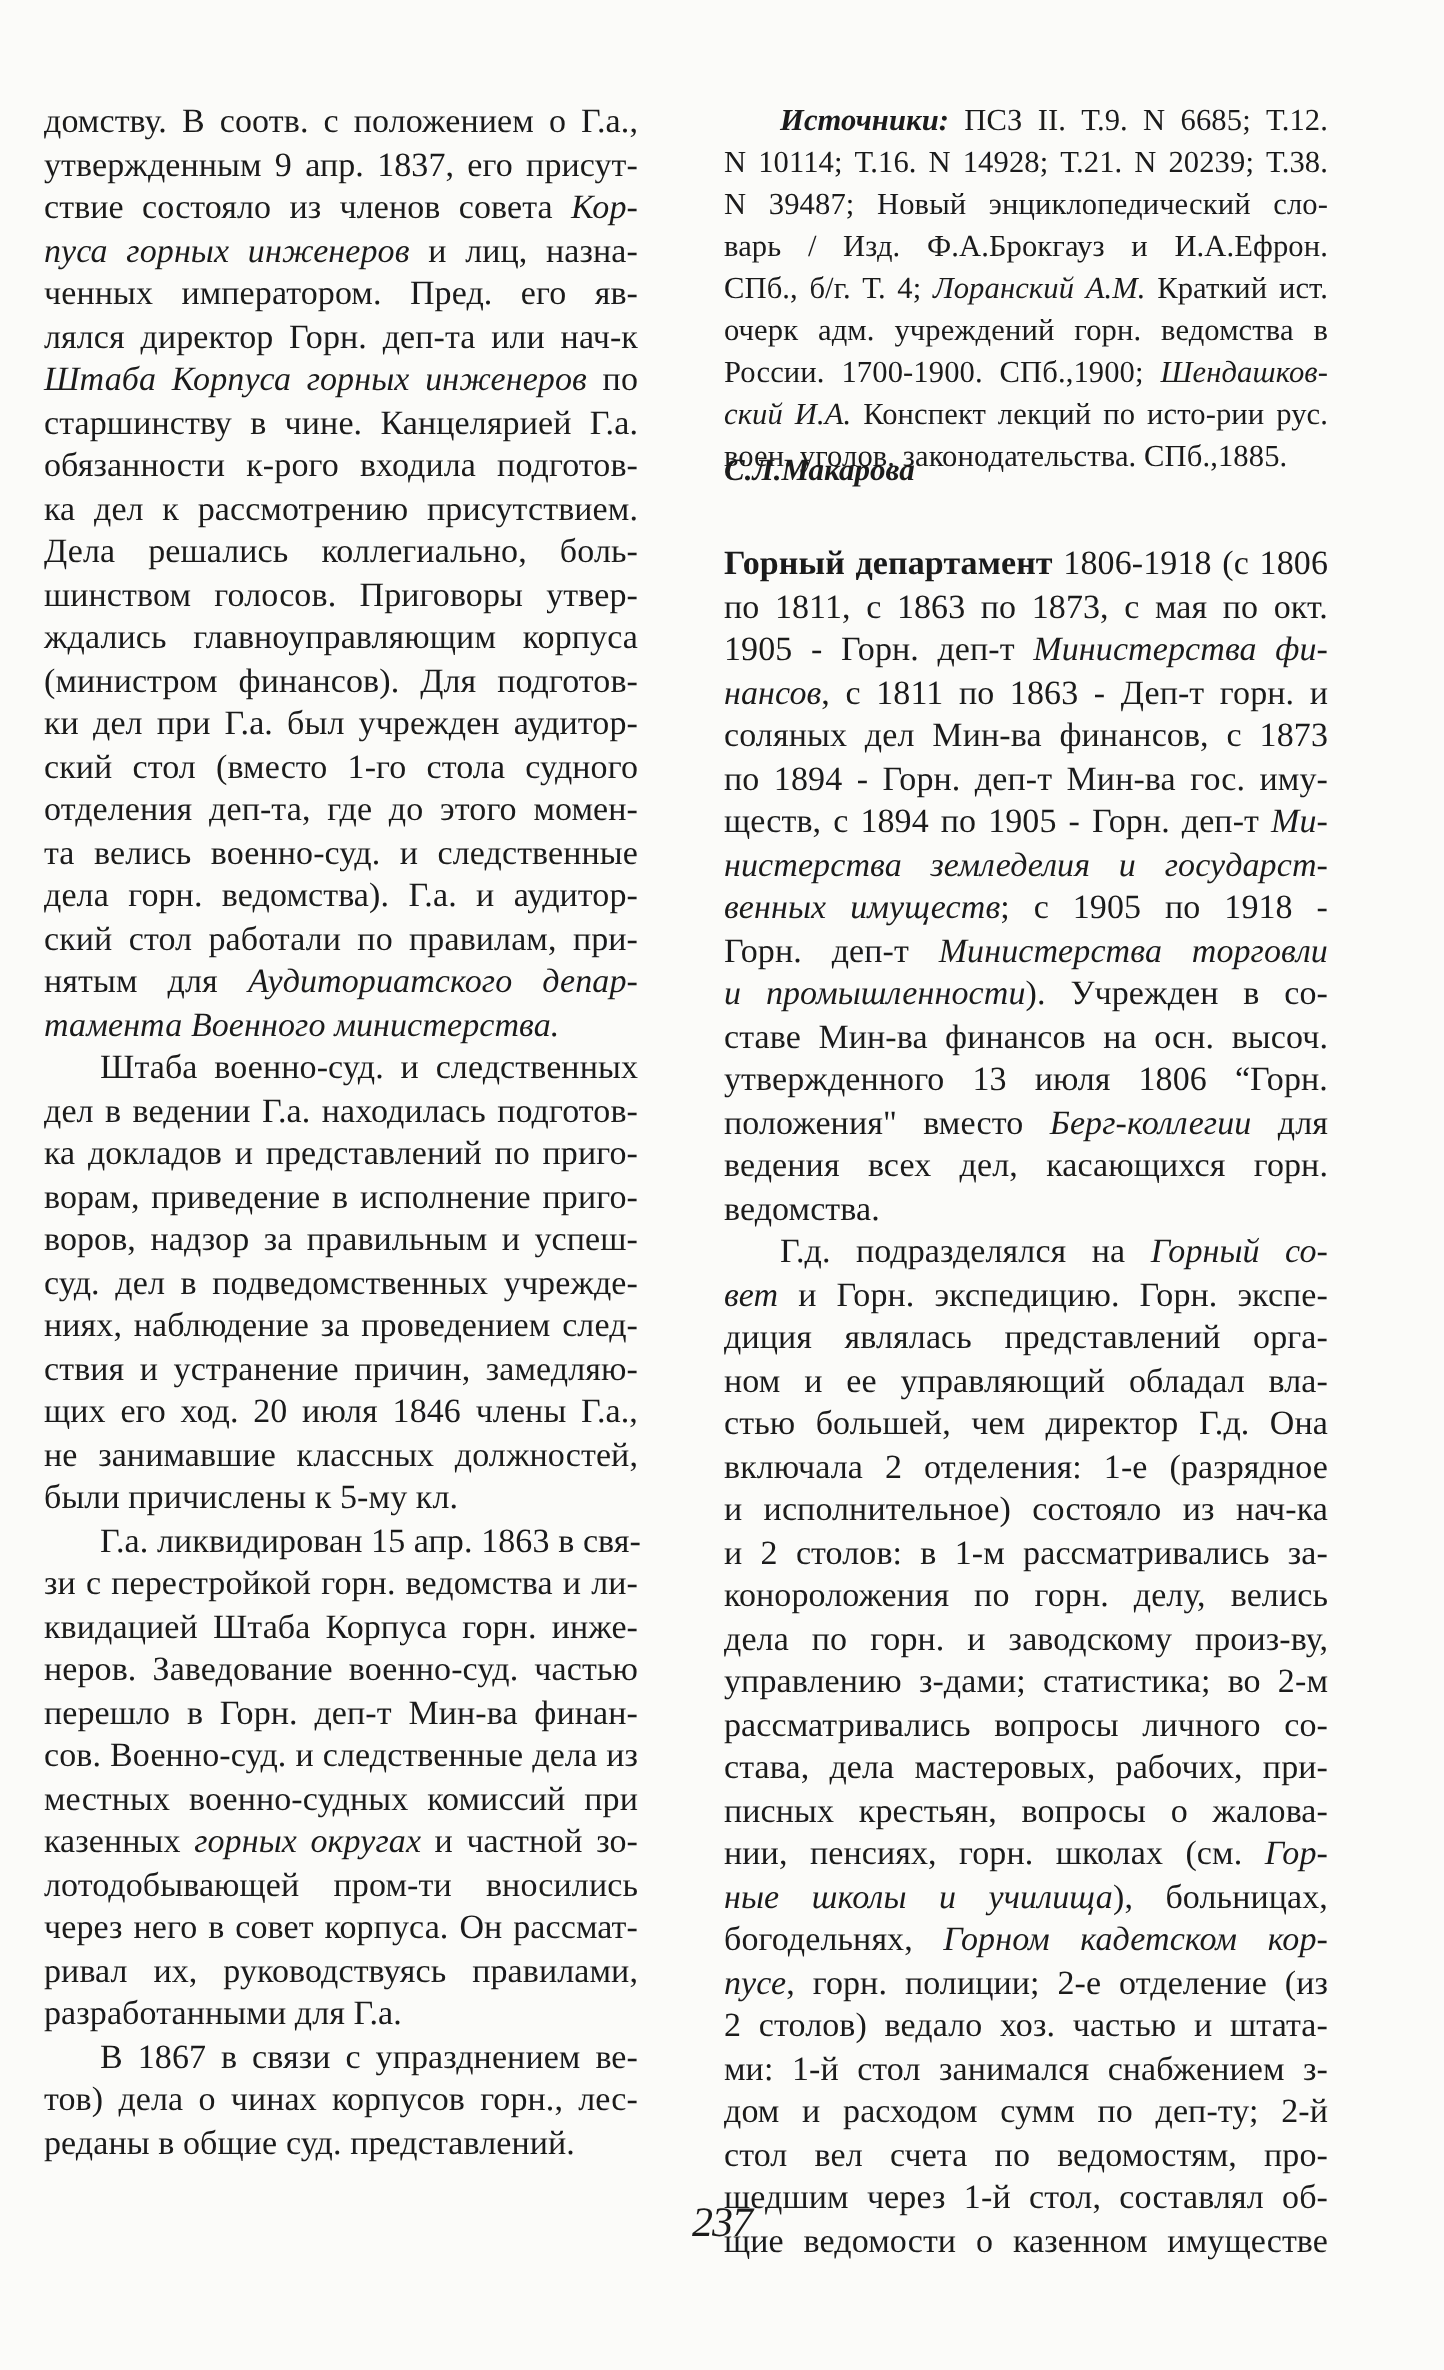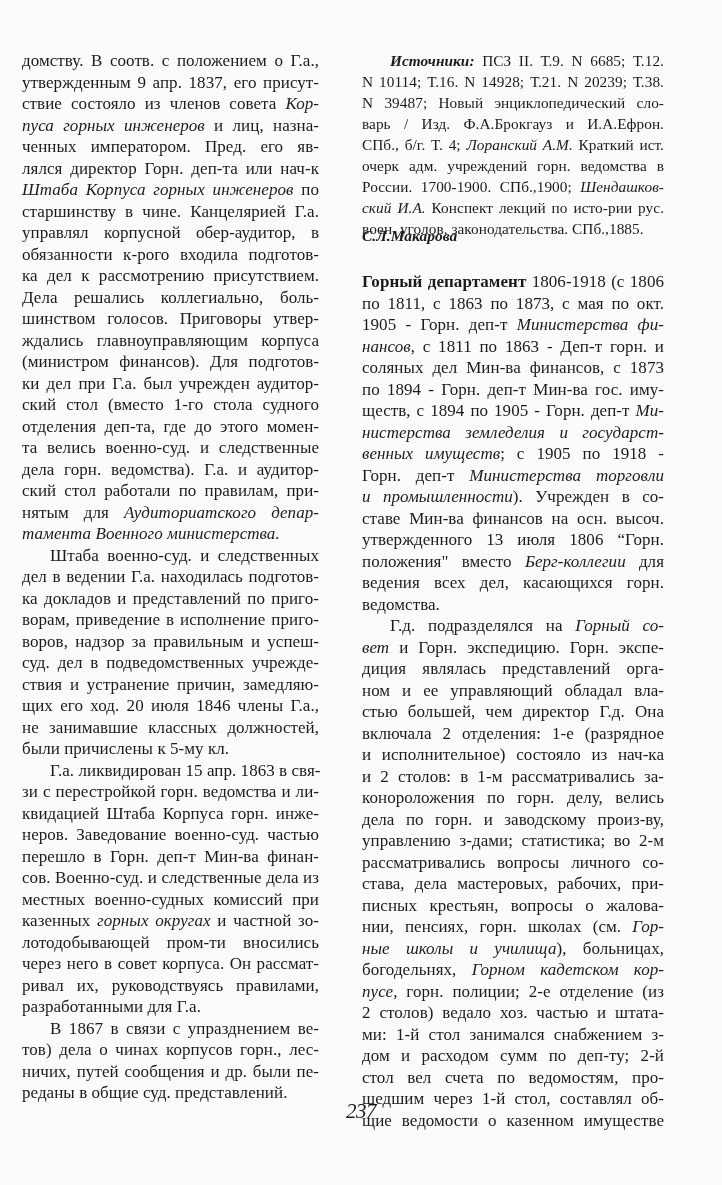--- a/index.html
+++ b/index.html
@@ -64,60 +64,59 @@
 <div>
   <div class="col col-left" id="left-col">
       <span class="ln"><span>домству. В соотв. с положением о Г.а.,</span></span>
       <span class="ln"><span>утвержденным 9 апр. 1837, его присут-</span></span>
       <span class="ln"><span>ствие состояло из членов совета </span><i>Кор-</i></span>
       <span class="ln"><i>пуса горных инженеров</i><span> и лиц, назна-</span></span>
       <span class="ln"><span>ченных императором. Пред. его яв-</span></span>
       <span class="ln"><span>лялся директор Горн. деп-та или нач-к</span></span>
       <span class="ln"><i>Штаба Корпуса горных инженеров</i><span> по</span></span>
       <span class="ln"><span>старшинству в чине. Канцелярией Г.а.</span></span>
-      <span class="ln"><span>управлял корпусной обер-аудитор, в</span></span>
       <span class="ln"><span>обязанности к-рого входила подготов-</span></span>
       <span class="ln"><span>ка дел к рассмотрению присутствием.</span></span>
       <span class="ln"><span>Дела решались коллегиально, боль-</span></span>
       <span class="ln"><span>шинством голосов. Приговоры утвер-</span></span>
       <span class="ln"><span>ждались главноуправляющим корпуса</span></span>
       <span class="ln"><span>(министром финансов). Для подготов-</span></span>
       <span class="ln"><span>ки дел при Г.а. был учрежден аудитор-</span></span>
       <span class="ln"><span>ский стол (вместо 1-го стола судного</span></span>
       <span class="ln"><span>отделения деп-та, где до этого момен-</span></span>
       <span class="ln"><span>та велись военно-суд. и следственные</span></span>
       <span class="ln"><span>дела горн. ведомства). Г.а. и аудитор-</span></span>
       <span class="ln"><span>ский стол работали по правилам, при-</span></span>
       <span class="ln"><span>нятым для </span><i>Аудиториатского депар-</i></span>
       <span class="ln last"><i>тамента Военного министерства.</i></span>
       <span class="ln indent"><span>Штаба военно-суд. и следственных</span></span>
       <span class="ln"><span>дел в ведении Г.а. находилась подготов-</span></span>
       <span class="ln"><span>ка докладов и представлений по приго-</span></span>
       <span class="ln"><span>ворам, приведение в исполнение приго-</span></span>
       <span class="ln"><span>воров, надзор за правильным и успеш-</span></span>
       <span class="ln"><span>суд. дел в подведомственных учрежде-</span></span>
+      <span class="ln"><span>ниях, наблюдение за проведением след-</span></span>
       <span class="ln"><span>ствия и устранение причин, замедляю-</span></span>
       <span class="ln"><span>щих его ход. 20 июля 1846 члены Г.а.,</span></span>
       <span class="ln"><span>не занимавшие классных должностей,</span></span>
       <span class="ln last"><span>были причислены к 5-му кл.</span></span>
       <span class="ln indent"><span>Г.а. ликвидирован 15 апр. 1863 в свя-</span></span>
       <span class="ln"><span>зи с перестройкой горн. ведомства и ли-</span></span>
       <span class="ln"><span>квидацией Штаба Корпуса горн. инже-</span></span>
       <span class="ln"><span>неров. Заведование военно-суд. частью</span></span>
       <span class="ln"><span>перешло в Горн. деп-т Мин-ва финан-</span></span>
       <span class="ln"><span>сов. Военно-суд. и следственные дела из</span></span>
       <span class="ln"><span>местных военно-судных комиссий при</span></span>
       <span class="ln"><span>казенных </span><i>горных округах</i><span> и частной зо-</span></span>
       <span class="ln"><span>лотодобывающей пром-ти вносились</span></span>
       <span class="ln"><span>через него в совет корпуса. Он рассмат-</span></span>
       <span class="ln"><span>ривал их, руководствуясь правилами,</span></span>
       <span class="ln last"><span>разработанными для Г.а.</span></span>
       <span class="ln indent"><span>В 1867 в связи с упразднением ве-</span></span>
       <span class="ln"><span>тов) дела о чинах корпусов горн., лес-</span></span>
-      <span class="ln"><span>ничих, путей сообщения и др. были пе-</span></span>
       <span class="ln last"><span>реданы в общие суд. представлений.</span></span>
     </div>
 
   <div class="col col-right sources" id="sources-col">
       <span class="ln indent"><i style="font-style: italic; font-weight: bold;">Источники:</i><span> ПСЗ II. Т.9. N 6685; Т.12.</span></span>
       <span class="ln"><span>N 10114; Т.16. N 14928; Т.21. N 20239; Т.38.</span></span>
       <span class="ln"><span>N 39487; Новый энциклопедический сло-</span></span>
       <span class="ln"><span>варь / Изд. Ф.А.Брокгауз и И.А.Ефрон.</span></span>
       <span class="ln"><span>СПб., б/г. Т. 4; </span><i>Лоранский А.М.</i><span> Краткий ист.</span></span>
       <span class="ln"><span>очерк адм. учреждений горн. ведомства в</span></span>

